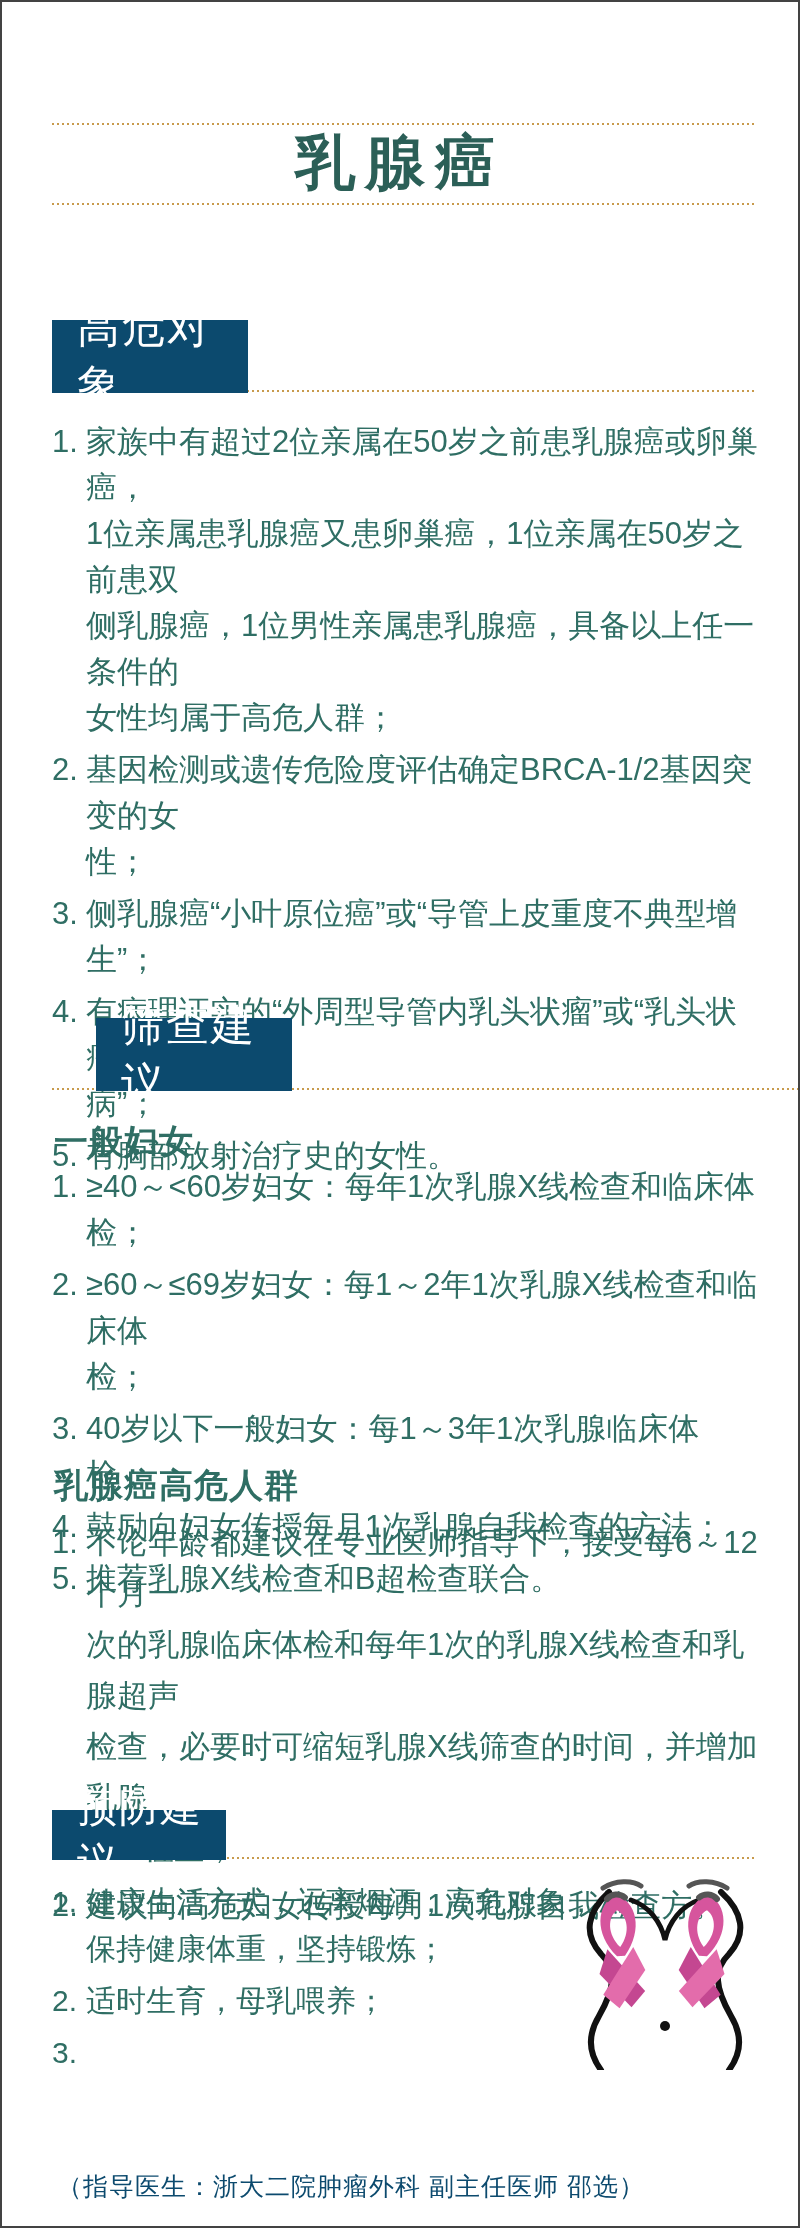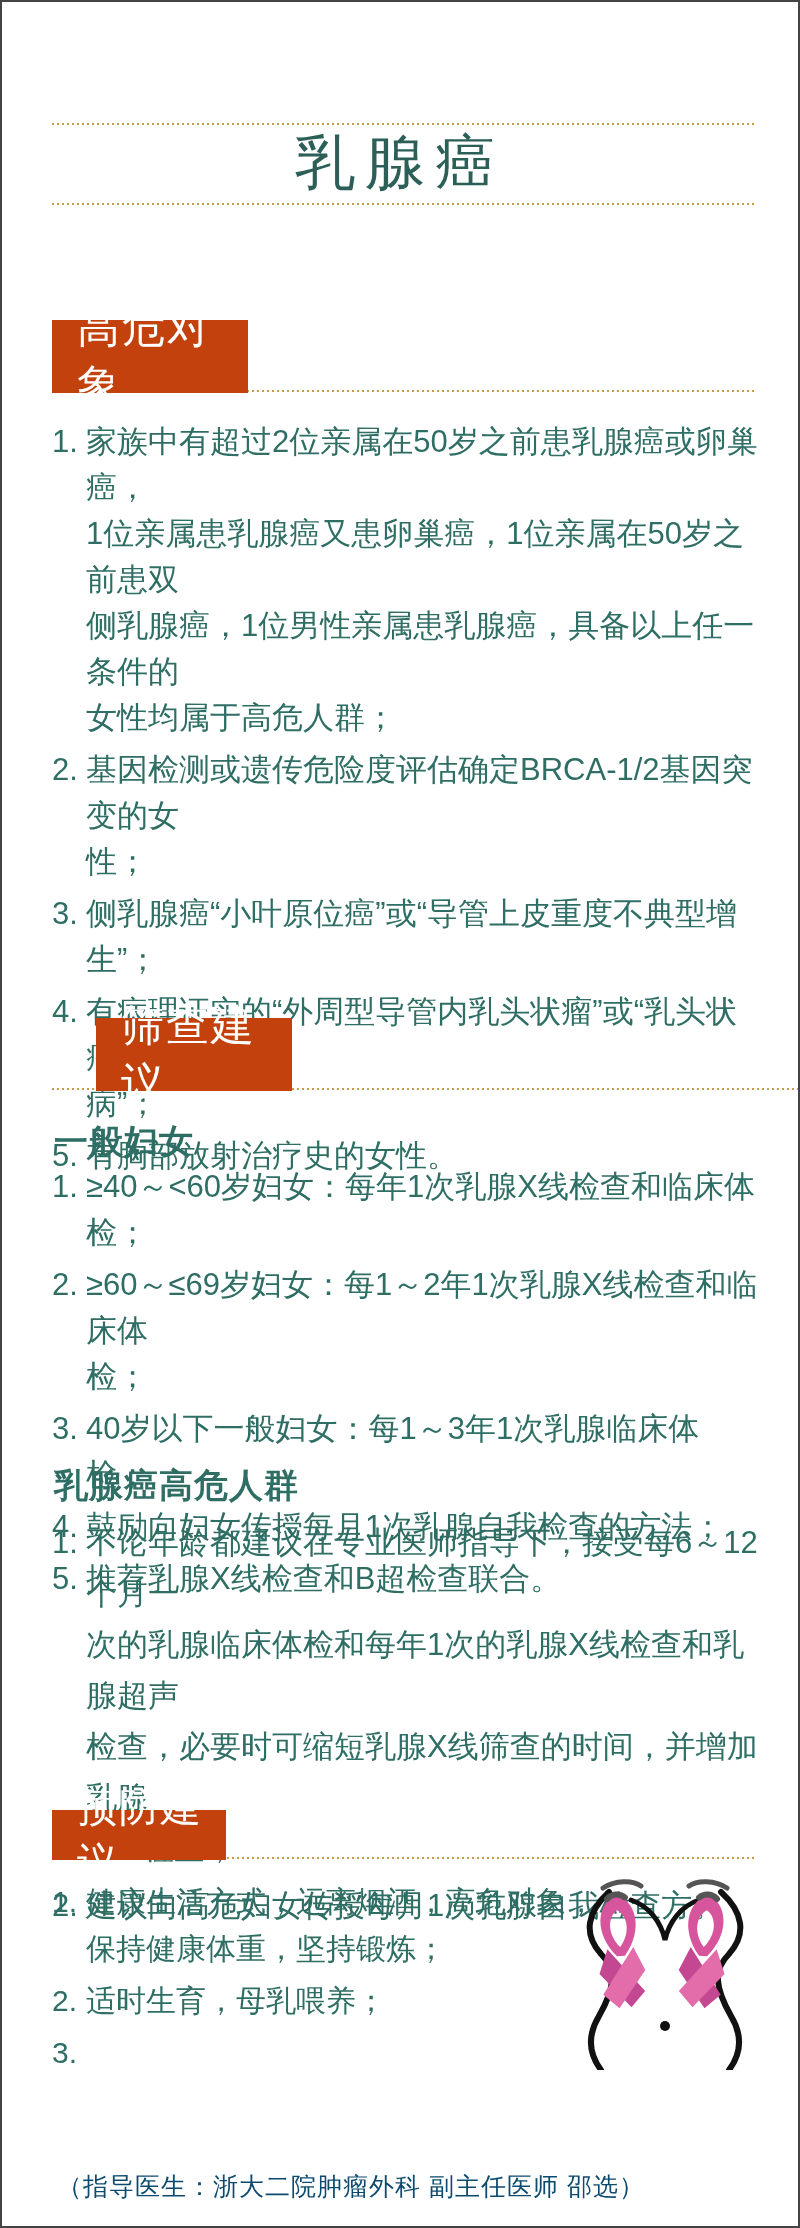--- a/index.html
+++ b/index.html
@@ -7,28 +7,28 @@
     position:relative;width:800px;height:2228px;box-sizing:border-box;
     background:#ffffff;border:2px solid #434343;overflow:hidden;
     font-family:"Liberation Sans",sans-serif;
   }
   .rule{
     position:absolute;height:2px;
     background-image:repeating-linear-gradient(90deg,#c89a4c 0 2px,transparent 2px 5px);
   }
   .title{
     position:absolute;top:126px;left:0;width:100%;text-align:center;
-    font-family:"DejaVu Serif",serif;font-weight:normal;font-size:60px;
+    font-family:"DejaVu Serif",serif;font-weight:bold;font-size:60px;
     color:#2b5f57;letter-spacing:10px;line-height:68px;
   }
   .badge-row{position:absolute;left:50px;width:702px;}
   .badge-row .badge-rule{position:absolute;left:0;right:0;bottom:1px;z-index:0;}
   .badge{
     position:relative;z-index:1;display:flex;align-items:center;box-sizing:border-box;
-    background:#c2410c;color:#ffffff;padding-left:25px;letter-spacing:2px;
+    background:#0c4a6e;color:#ffffff;padding-left:25px;letter-spacing:2px;
   }
   .badge.big{width:196px;height:73px;font-size:43px;}
   .badge.small{width:174px;height:50px;font-size:40px;}
   .list{position:absolute;left:50px;color:#2f6e64;font-size:31px;line-height:46px;}
   .list .li{display:flex;margin-bottom:6px;}
   .list .num{width:34px;flex:none;}
   .list .txt{white-space:pre-line;}
   .list.tall{line-height:51px;}
   .list.compact{font-size:30px;line-height:47px;}
   .list.compact .li{margin-bottom:5px;}

